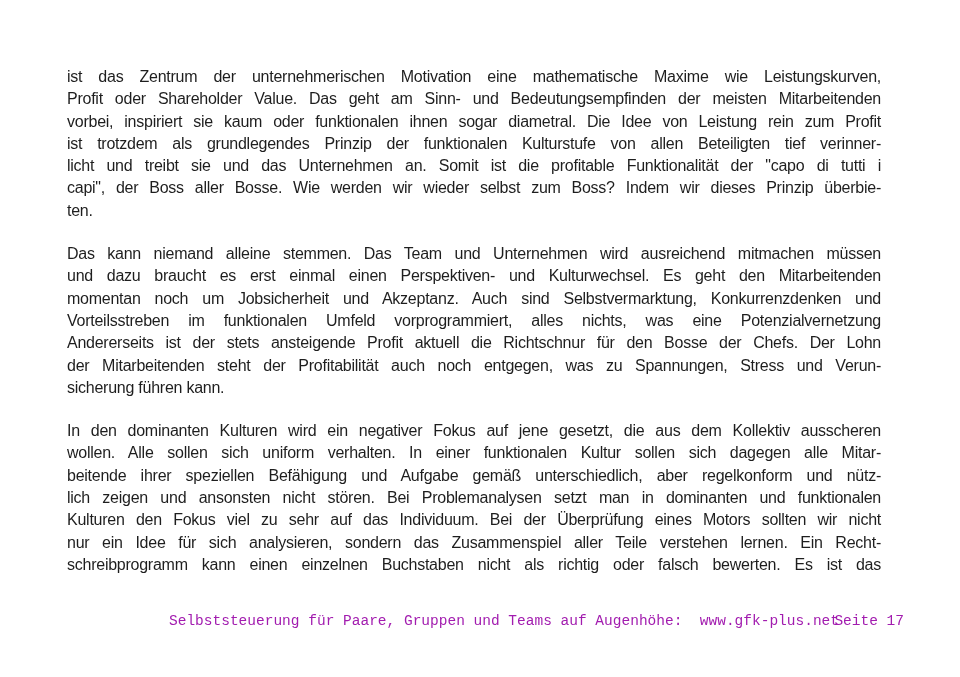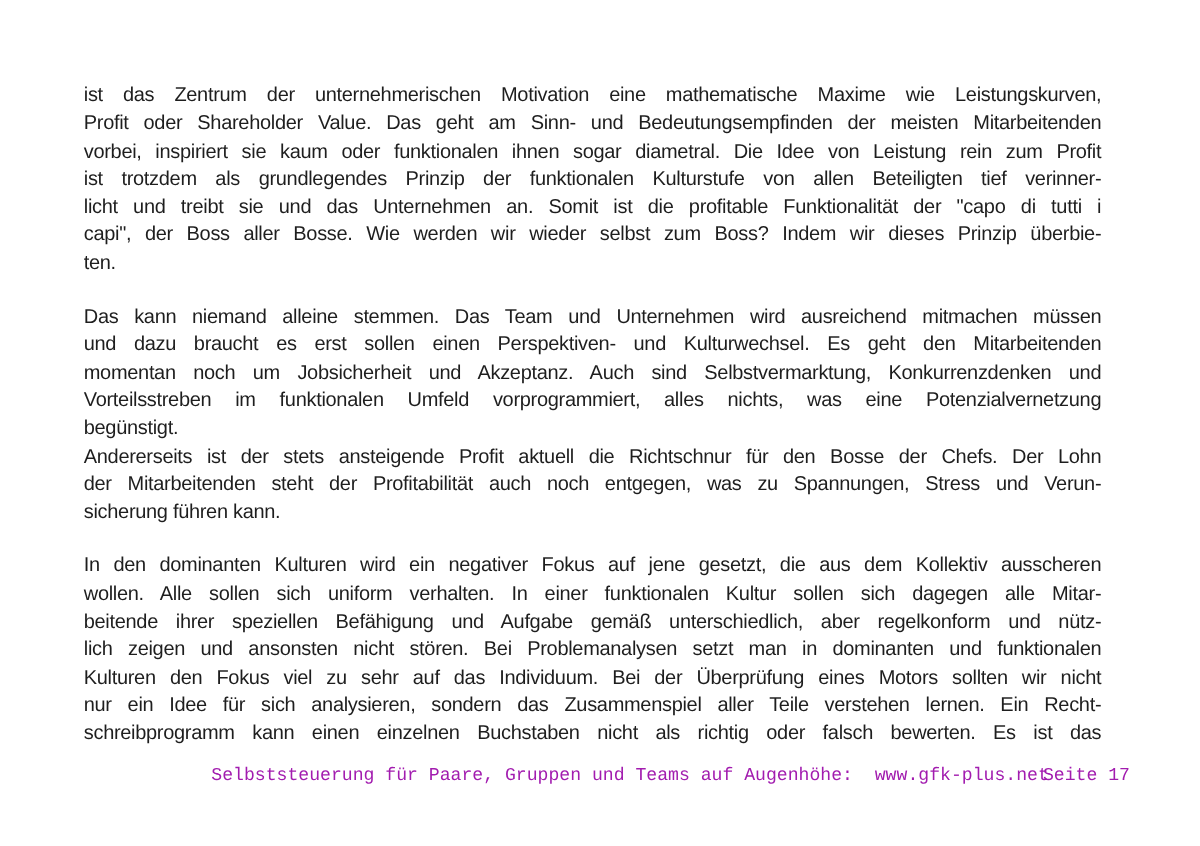--- a/index.html
+++ b/index.html
@@ -73,24 +73,23 @@
       <div class="line">Profit oder Shareholder Value. Das geht am Sinn- und Bedeutungsempfinden der meisten Mitarbeitenden</div>
       <div class="line">vorbei, inspiriert sie kaum oder funktionalen ihnen sogar diametral. Die Idee von Leistung rein zum Profit</div>
       <div class="line">ist trotzdem als grundlegendes Prinzip der funktionalen Kulturstufe von allen Beteiligten tief verinner-</div>
       <div class="line">licht und treibt sie und das Unternehmen an. Somit ist die profitable Funktionalität der "capo di tutti i</div>
       <div class="line">capi", der Boss aller Bosse. Wie werden wir wieder selbst zum Boss? Indem wir dieses Prinzip überbie-</div>
       <div class="line last">ten.</div>
     </div>
 
     <div class="paragraph">
       <div class="line">Das kann niemand alleine stemmen. Das Team und Unternehmen wird ausreichend mitmachen müssen</div>
-      <div class="line">und dazu braucht es erst sollen einen Perspektiven- und Kulturwechsel. Es geht den Mitarbeitenden</div>
+      <div class="line">und dazu braucht es erst einmal einen Perspektiven- und Kulturwechsel. Es geht den Mitarbeitenden</div>
       <div class="line">momentan noch um Jobsicherheit und Akzeptanz. Auch sind Selbstvermarktung, Konkurrenzdenken und</div>
       <div class="line">Vorteilsstreben im funktionalen Umfeld vorprogrammiert, alles nichts, was eine Potenzialvernetzung</div>
-      <div class="line last">begünstigt.</div>
       <div class="line">Andererseits ist der stets ansteigende Profit aktuell die Richtschnur für den Bosse der Chefs. Der Lohn</div>
       <div class="line">der Mitarbeitenden steht der Profitabilität auch noch entgegen, was zu Spannungen, Stress und Verun-</div>
       <div class="line last">sicherung führen kann.</div>
     </div>
 
     <div class="paragraph">
       <div class="line">In den dominanten Kulturen wird ein negativer Fokus auf jene gesetzt, die aus dem Kollektiv ausscheren</div>
       <div class="line">wollen. Alle sollen sich uniform verhalten. In einer funktionalen Kultur sollen sich dagegen alle Mitar-</div>
       <div class="line">beitende ihrer speziellen Befähigung und Aufgabe gemäß unterschiedlich, aber regelkonform und nütz-</div>
       <div class="line">lich zeigen und ansonsten nicht stören. Bei Problemanalysen setzt man in dominanten und funktionalen</div>

